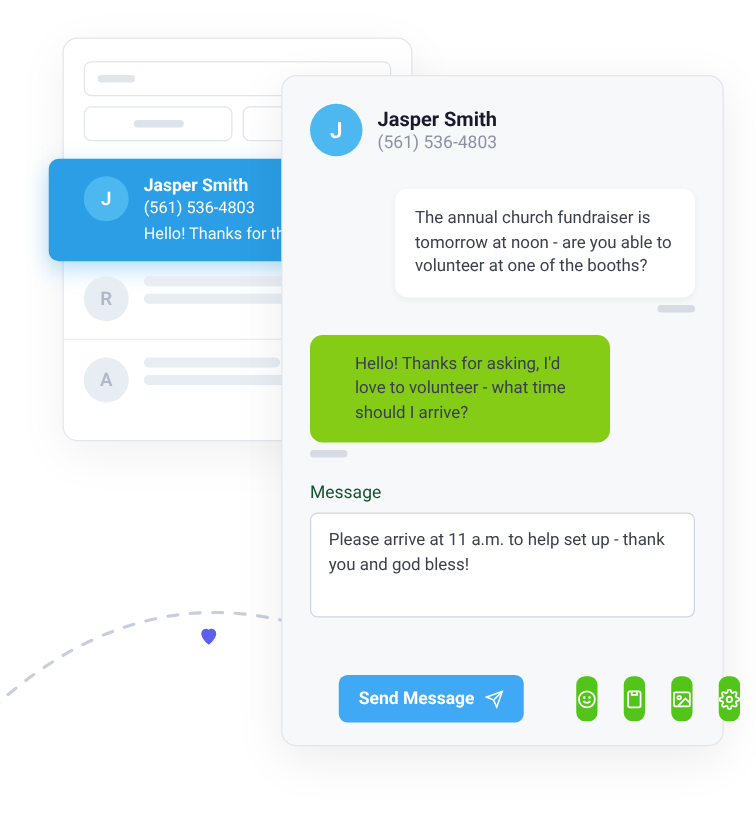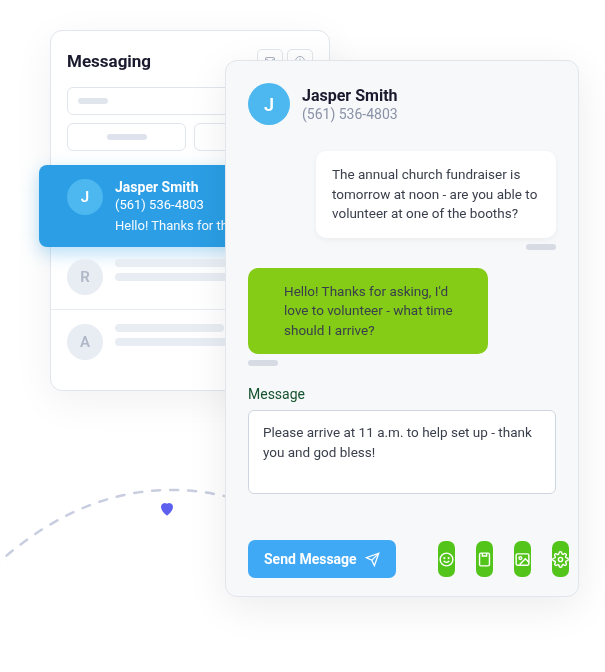--- a/index.html
+++ b/index.html
@@ -57,21 +57,21 @@
     
     .bubble { max-width: 240px; padding: 14px 16px; border-radius: 10px; font-size: 13.5px; line-height: 1.45; color: #3a3f4c; margin-bottom: 6px; }
     .bubble.incoming { background: #fff; margin-left: auto; box-shadow: 0 2px 6px rgba(0,0,0,0.05); }
     .bubble.outgoing { background: #84cc16; margin-right: auto; padding-left: 36px; }
     .ts-mark { width: 30px; height: 6px; background: #d6dbe4; border-radius: 3px; margin: 0 0 18px auto; }
     .ts-mark.left { margin: 0 auto 20px 0; }
     
     .compose-label { font-size: 14px; color: #14532d; margin-bottom: 8px; }
     .compose-box { width: 100%; min-height: 84px; border: 1px solid #cfd5e0; border-radius: 6px; background: #fff; padding: 12px 14px; font-size: 13.5px; color: #3a3f4c; line-height: 1.45; resize: none; margin-bottom: 42px; font-family: inherit; }
     
-    .chat-footer { display: flex; gap: 21px; align-items: center; }
+    .chat-footer { display: flex; gap: 21px; align-items: center; margin-left: 23px; }
     .send-btn { flex: 0 0 auto; background: #3fa9f5; color: #fff; border: none; border-radius: 7px; padding: 11px 16px; font-size: 14px; font-weight: 700; display: flex; align-items: center; gap: 8px; cursor: pointer; }
     .send-btn svg { width: 15px; height: 15px; stroke: #fff; fill: none; stroke-width: 2; }
     .spacer { flex: 1; }
     .tool-btn { width: 36px; height: 36px; background: #52c41a; border: none; border-radius: 7px; display: flex; align-items: center; justify-content: center; cursor: pointer; }
     .tool-btn svg { width: 17px; height: 17px; stroke: #fff; fill: none; stroke-width: 2; }
     
     .dashed-arc {
       position: absolute;
       left: -20px; top: 440px;
       width: 280px; height: 200px;
@@ -81,37 +81,20 @@
       position: absolute;
       left: 158px; top: 500px;
       width: 18px; height: 18px;
     }
     .heart-marker svg { width: 18px; height: 18px; fill: #5d5fef; }
   </style>
 </head>
 <body>
 
 <div class="messaging-panel">
-  <div class="messaging-header">
-    <div class="messaging-title">Messaging</div>
-    <div class="header-icons">
-      <button class="icon-btn">
-        <svg viewBox="0 0 24 24">
-            <rect x="3" y="5" width="18" height="14" rx="2"></rect>
-            <path d="M3 7l9 6 9-6"></path>
-          </svg>
-      </button>
-      <button class="icon-btn">
-        <svg viewBox="0 0 24 24">
-            <circle cx="12" cy="12" r="9"></circle>
-            <path d="M12 7v5l3 2"></path>
-          </svg>
-      </button>
-    </div>
-  </div>
   <div class="search-bar">
       <div class="ph"></div>
     </div>
   <div class="tabs">
     <div class="tab">
         <div class="ph"></div>
       </div>
     <div class="tab">
         <div class="ph"></div>
       </div>

